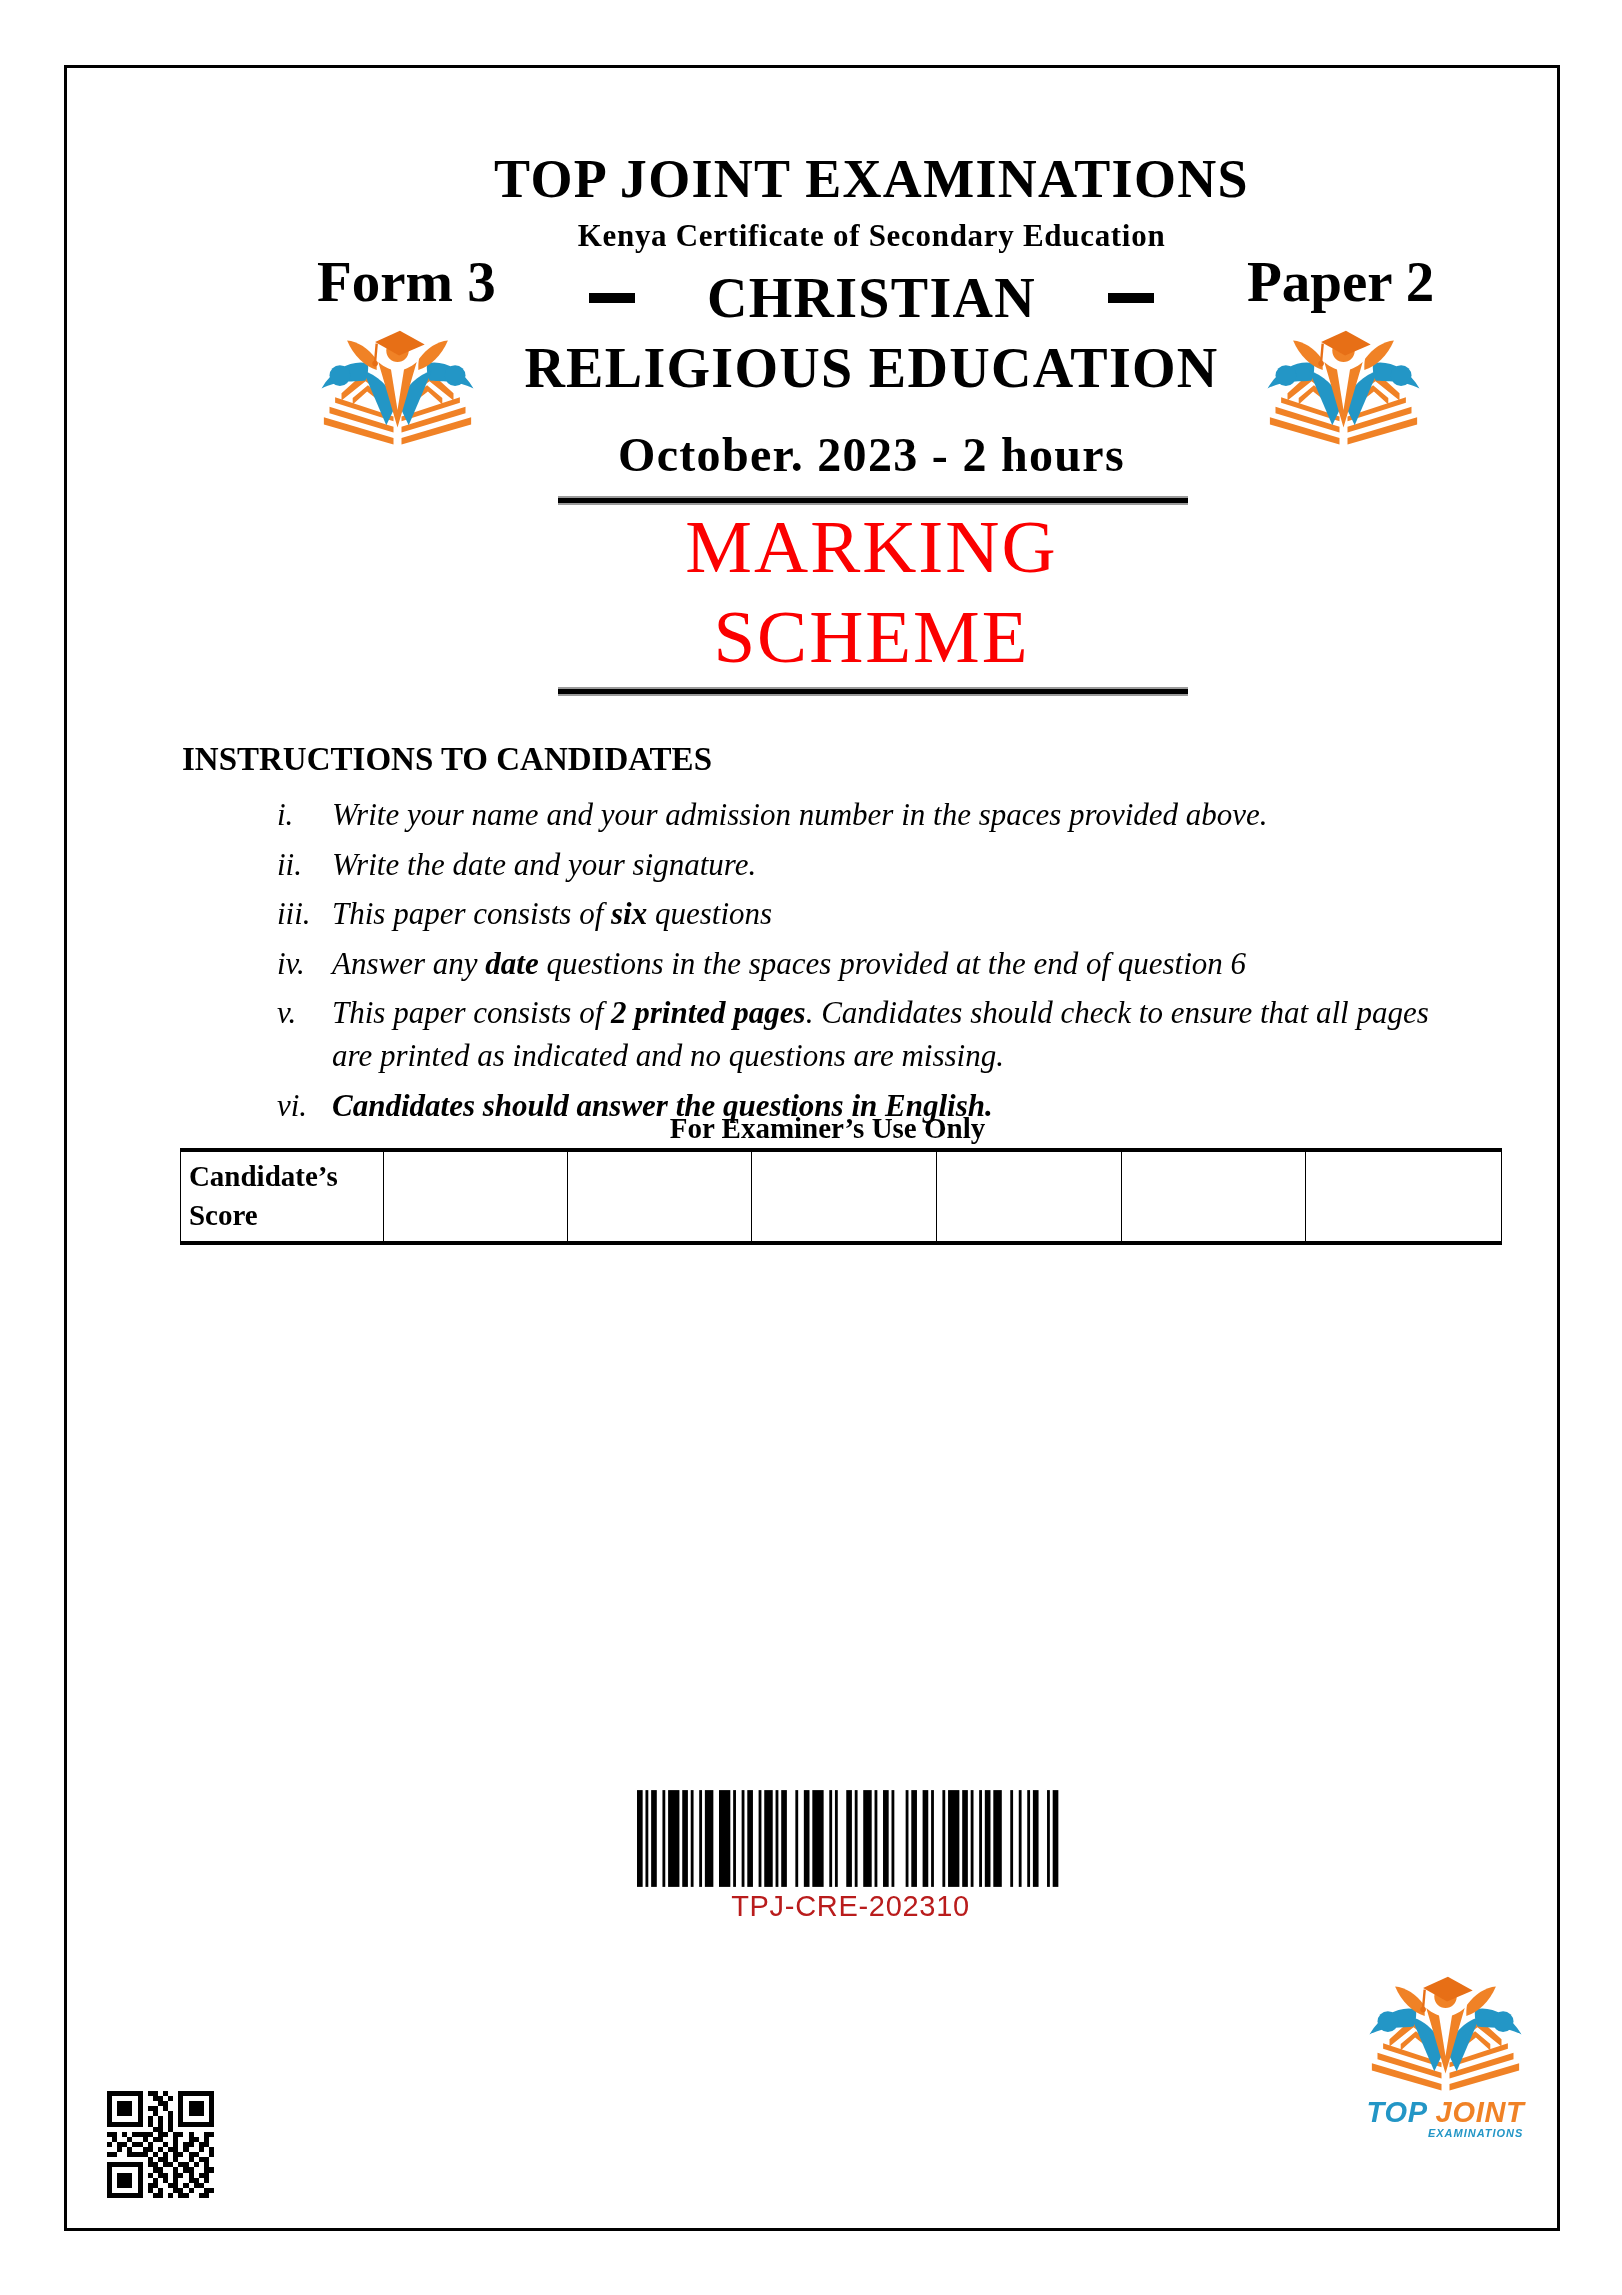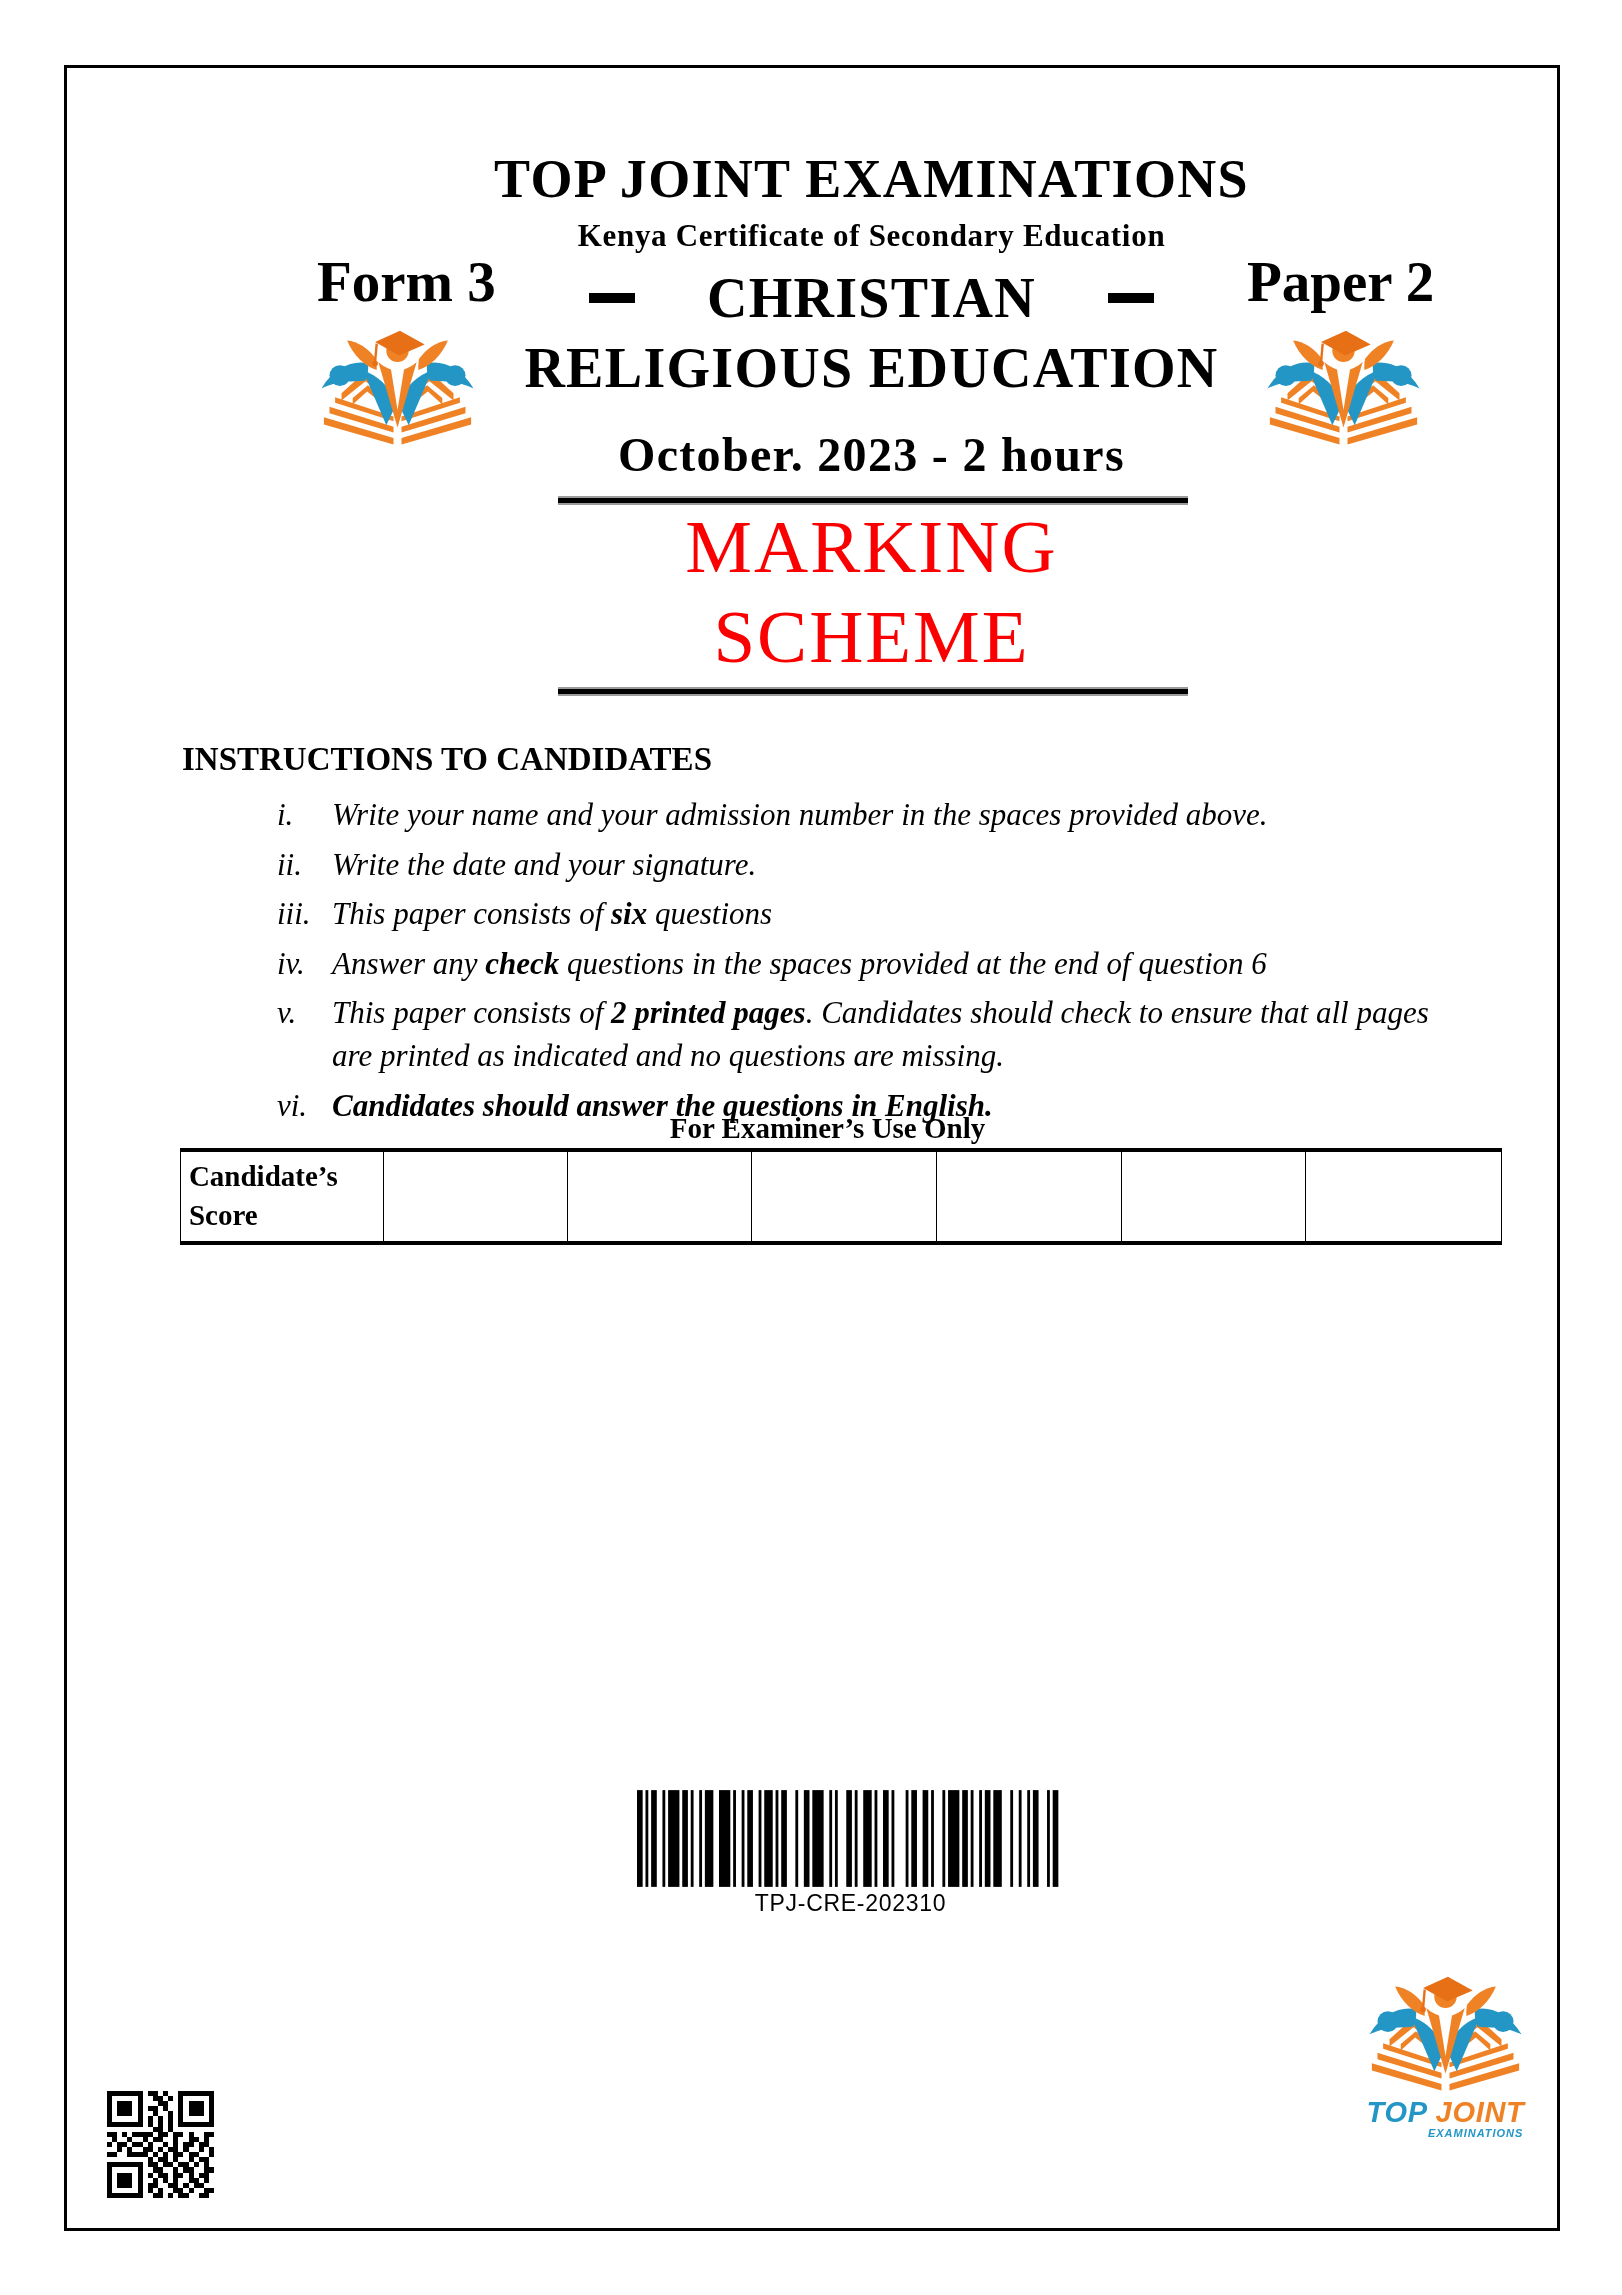--- a/index.html
+++ b/index.html
@@ -60,21 +60,21 @@
   }
   .exam-table td {
     border:1.3px solid #000; vertical-align:top; padding:5.2px 7.9px;
     font-size:29px; font-weight:bold; line-height:1.35;
   }
   .exam-table tr.r1 td { border-bottom:3.3px solid #000; height:76px; }
   .exam-table tr.r2 td { height:77px; }
   
   .barcode-wrap { position:absolute; left:637px; top:1790px; width:427px; text-align:center; }
   .barcode-label {
-    font-family:"Liberation Sans", sans-serif; font-size:23px; color:#000000;
+    font-family:"Liberation Sans", sans-serif; font-size:29px; color:#b91c1c;
     letter-spacing:0.7px; margin-top:2.6px; line-height:1;
   }
   
   .qr-box { position:absolute; left:107px; top:2091px; width:107px; height:107px; }
   
   .logo-bottom { position:absolute; left:1365px; top:1972px; width:161px; text-align:center;font-style:italic; }
   .wm1 { font-family:"Liberation Sans", sans-serif; font-weight:bold; font-size:29px;
          line-height:1; margin-top:3.9px; letter-spacing:0.7px; white-space:nowrap; }
   .wm1 .w-top   { color:var(--tj-blue,#2396c6); }
   .wm1 .w-joint { color:var(--tj-orange,#f08226); margin-left:7.9px; }
@@ -182,21 +182,21 @@
     </div>
     <div class="instr-item">
       <div class="instr-num">iii.</div>
       <div class="instr-text">
         <div class="instr-line"><span>This paper consists of </span><b>six</b><span> questions</span></div>
       </div>
     </div>
     <div class="instr-item">
       <div class="instr-num">iv.</div>
       <div class="instr-text">
-        <div class="instr-line"><span>Answer any </span><b>check</b><span> questions in the spaces provided at the end of question 6</span></div>
+        <div class="instr-line"><span>Answer any </span><b>date</b><span> questions in the spaces provided at the end of question 6</span></div>
       </div>
     </div>
     <div class="instr-item">
       <div class="instr-num">v.</div>
       <div class="instr-text">
         <div class="instr-line"><span>This paper consists of </span><b>2 printed pages</b><span>. Candidates should check to ensure that all pages</span></div>
         <div class="instr-line"><span>are printed as indicated and no questions are missing.</span></div>
       </div>
     </div>
     <div class="instr-item">

